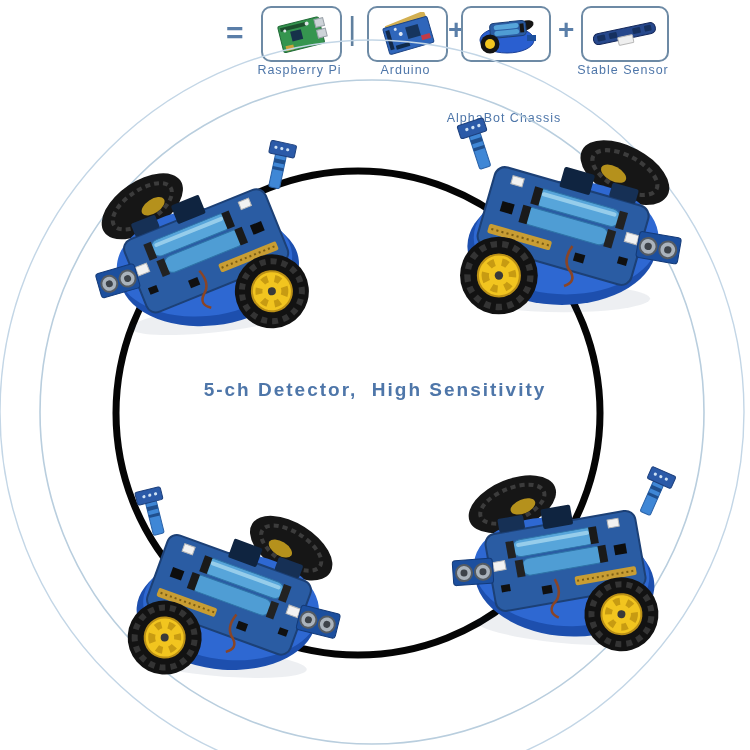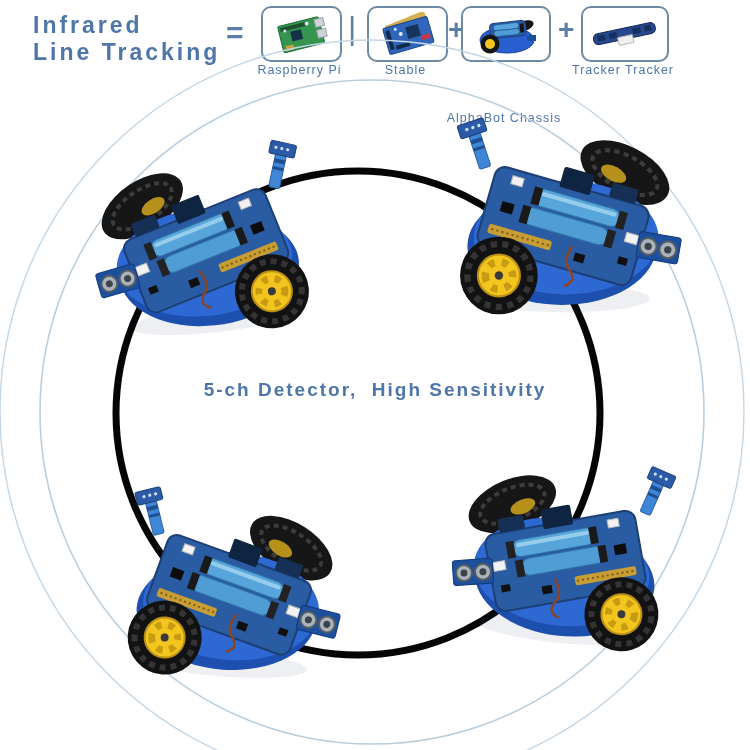--- a/index.html
+++ b/index.html
@@ -34,21 +34,20 @@
   .scene{position:absolute;left:0;top:0;width:750px;height:750px;}
   .center-text{position:absolute;left:0;top:371px;width:750px;text-align:center;
                color:#4e76a9;font-weight:bold;font-size:19px;line-height:37px;
                letter-spacing:2px;white-space:pre;}
 </style>
 </head>
 <body>
 
 <div class="stage">
 
-  <div class="title"><span>Infrared</span><br><span>Line Tracking</span></div>
 
   <div class="op op-equals">=</div>
   <div class="op op-pipe">|</div>
   <div class="op op-plus1">+</div>
   <div class="op op-plus2">+</div>
 
   <div class="part-box box-rpi">
     <svg width="70" height="44" viewBox="0 0 70 44">
       <g transform="rotate(-14 35 22)">
         <rect x="13" y="9" width="42" height="27" rx="2" fill="#35954f" stroke="#226b38"></rect>
@@ -101,23 +100,23 @@
         <rect x="10" y="18" width="8" height="6" rx="1" fill="#16305f"></rect>
         <rect x="22" y="18" width="8" height="6" rx="1" fill="#16305f"></rect>
         <rect x="46" y="18" width="8" height="6" rx="1" fill="#16305f"></rect>
         <rect x="58" y="18" width="7" height="6" rx="1" fill="#16305f"></rect>
         <rect x="30" y="24" width="15" height="8" rx="1" fill="#efefef" stroke="#b9b9b9"></rect>
       </g>
     </svg>
   </div>
 
   <div class="part-label lbl-rpi">Raspberry Pi</div>
-  <div class="part-label lbl-arduino">Stable</div>
+  <div class="part-label lbl-arduino">Arduino</div>
   <div class="part-label lbl-chassis">AlphaBot Chassis</div>
-  <div class="part-label lbl-tracker">Tracker Tracker</div>
+  <div class="part-label lbl-tracker">Stable Sensor</div>
 
   <svg class="scene" viewBox="0 0 750 750">
     <defs>
       <symbol id="robot" viewBox="0 0 240 200" overflow="visible">
 
         <ellipse cx="120" cy="172" rx="82" ry="13" fill="rgba(30,50,90,0.08)"></ellipse>
 
         <g transform="rotate(-28 62 52)">
           <ellipse cx="62" cy="52" rx="46" ry="25" fill="#161616"></ellipse>
           <ellipse cx="62" cy="52" rx="34" ry="16" fill="none" stroke="#3c3c3c" stroke-width="4" stroke-dasharray="5 4"></ellipse>

